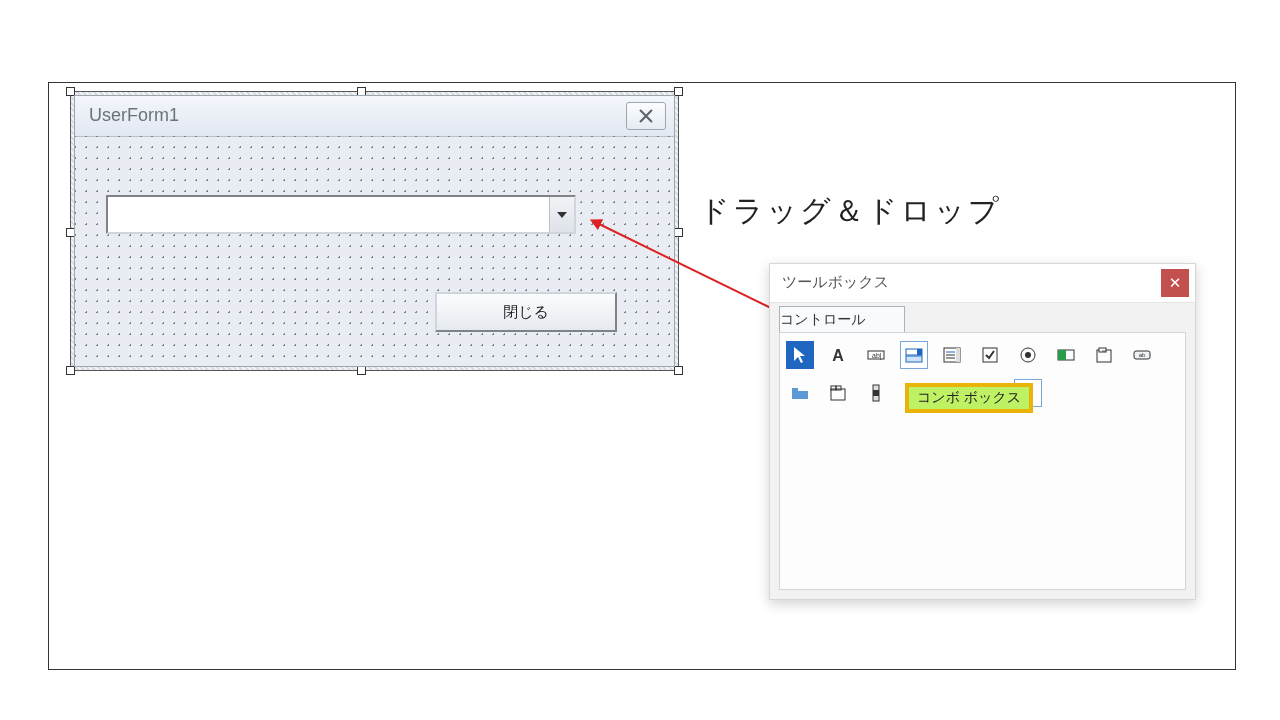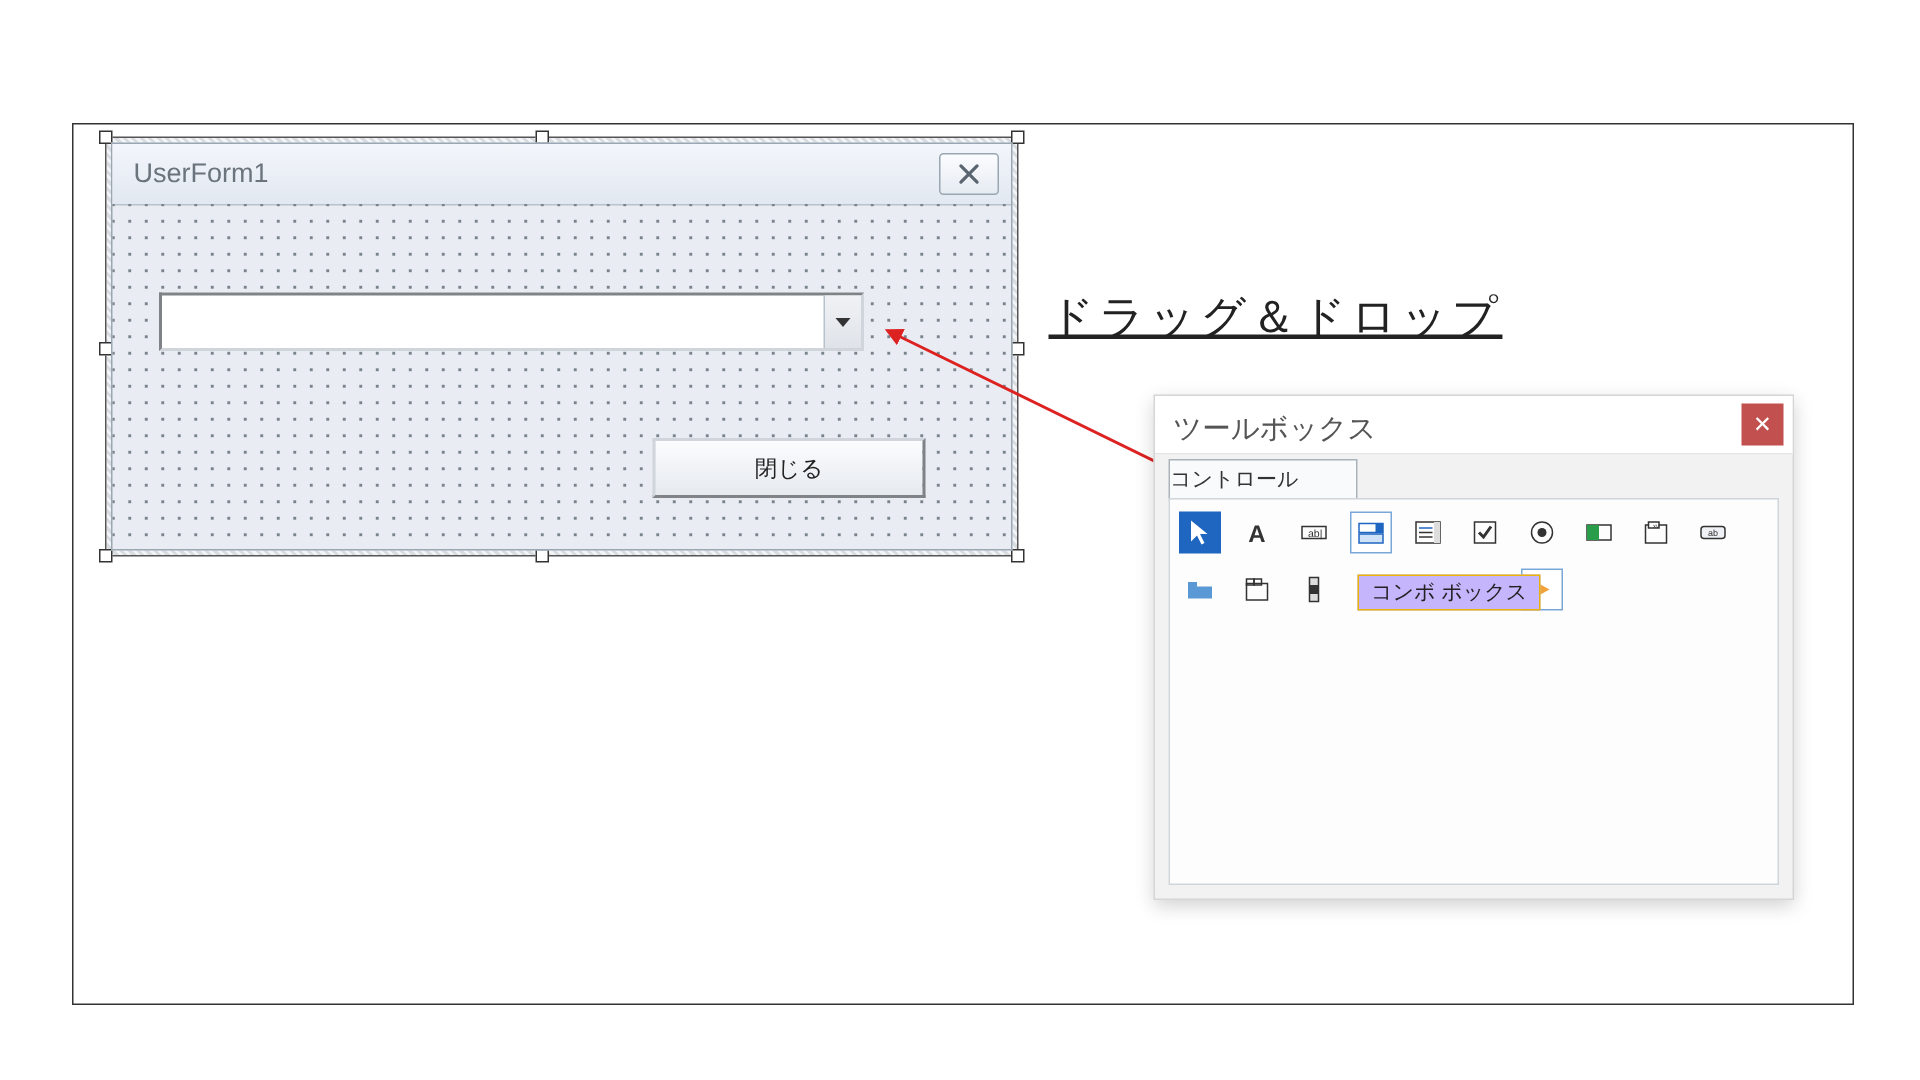--- a/index.html
+++ b/index.html
@@ -17,36 +17,36 @@
   .form-close svg{width:18px;height:18px;}
   .form-grid{position:absolute;left:0;top:40px;right:0;bottom:0;
     background-image:radial-gradient(#7a838c 1px,transparent 1px);background-size:11px 11px;background-position:6px 6px;}
   .combo{position:absolute;left:31px;top:59px;width:466px;height:35px;border:2px inset #cfd5db;background:#fff;}
   .combo-btn{position:absolute;right:0;top:0;width:24px;height:100%;border-left:1px solid #b8c2cc;background:linear-gradient(#f0f2f5,#dfe3e9);display:flex;align-items:center;justify-content:center;}
   .combo-btn:after{content:"";border-left:5px solid transparent;border-right:5px solid transparent;border-top:6px solid #333;}
   .btn-close{position:absolute;left:360px;top:156px;width:178px;height:36px;background:linear-gradient(#fbfcfe,#e6eaef);border:2px outset #cfd5db;display:flex;align-items:center;justify-content:center;font-size:15px;color:#222;}
   .sel-handle{position:absolute;width:7px;height:7px;background:#fff;border:1px solid #333;}
 
   
-  .anno-text{position:absolute;left:650px;top:108px;font-size:30px;letter-spacing:3px;color:#222;text-decoration:underline;}
+  .anno-text{position:absolute;left:650px;top:108px;font-size:30px;letter-spacing:3px;color:#222;}
   .anno-arrow{position:absolute;left:530px;top:120px;width:420px;height:260px;pointer-events:none;}
 
   
   .toolbox{position:absolute;left:720px;top:180px;width:425px;height:335px;background:#f2f2f2;border:1px solid #d6d6d6;box-shadow:0 4px 12px rgba(0,0,0,.18);}
   .tb-title{position:absolute;left:0;top:0;right:0;height:38px;background:#fff;border-bottom:1px solid #e5e5e5;}
-  .tb-title-text{position:absolute;left:12px;top:9px;font-size:19px;color:#555;}
+  .tb-title-text{position:absolute;left:12px;top:9px;font-size:15px;color:#555;}
   .tb-close{position:absolute;right:6px;top:5px;width:28px;height:28px;background:#c1504f;color:#fff;display:flex;align-items:center;justify-content:center;font-size:15px;}
   .tb-tab{position:absolute;left:9px;top:42px;width:124px;height:26px;border:1px solid #aab2ba;background:#f9fafb;display:flex;align-items:center;justify-content:flex-start;font-size:14px;color:#333;}
   .tb-body{position:absolute;left:9px;top:68px;right:9px;bottom:9px;border:1px solid #cfd5db;background:#fdfdfd;}
   .tb-grid{position:absolute;left:6px;top:8px;display:flex;flex-wrap:wrap;gap:10px;width:390px;}
   .tool{width:26px;height:26px;display:flex;align-items:center;justify-content:center;border:1px solid transparent;}
   .tool.selected{background:#fff;border:1px solid #7aa7d9;}
   .tool.primary{background:#1f66c1;}
   .tool svg{width:20px;height:20px;}
-  .tooltip{position:absolute;left:125px;top:50px;padding:2px 8px;background:#c4b5fd;border:1px solid #eab308;font-size:14px;color:#222;white-space:nowrap;}
+  .tooltip{position:absolute;left:125px;top:50px;padding:2px 8px;background:#bef264;border:4px solid #eab308;font-size:14px;color:#222;white-space:nowrap;}
 </style>
 </head>
 <body>
 
 <div class="canvas">
 
   <div class="form-wrap">
     <div class="hatch"></div>
 
     <div class="sel-handle" style="left:-4px;top:-4px"></div>

